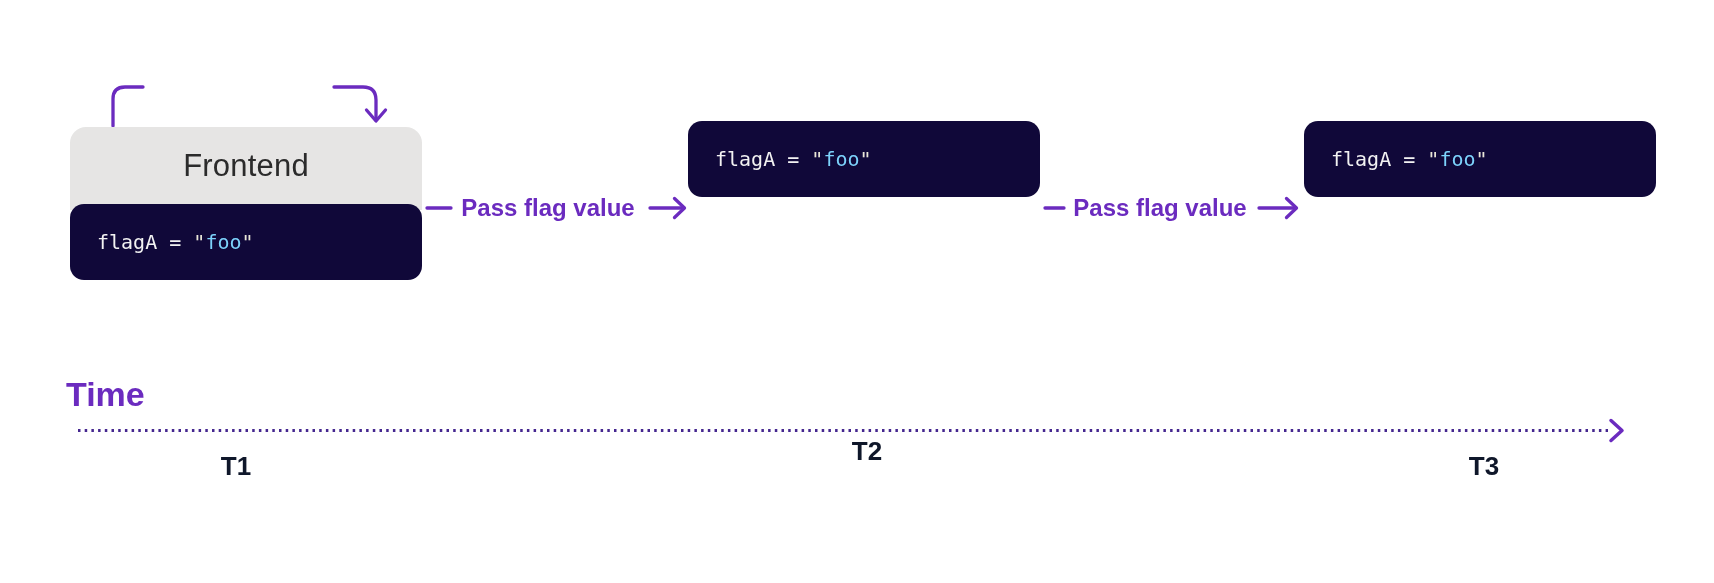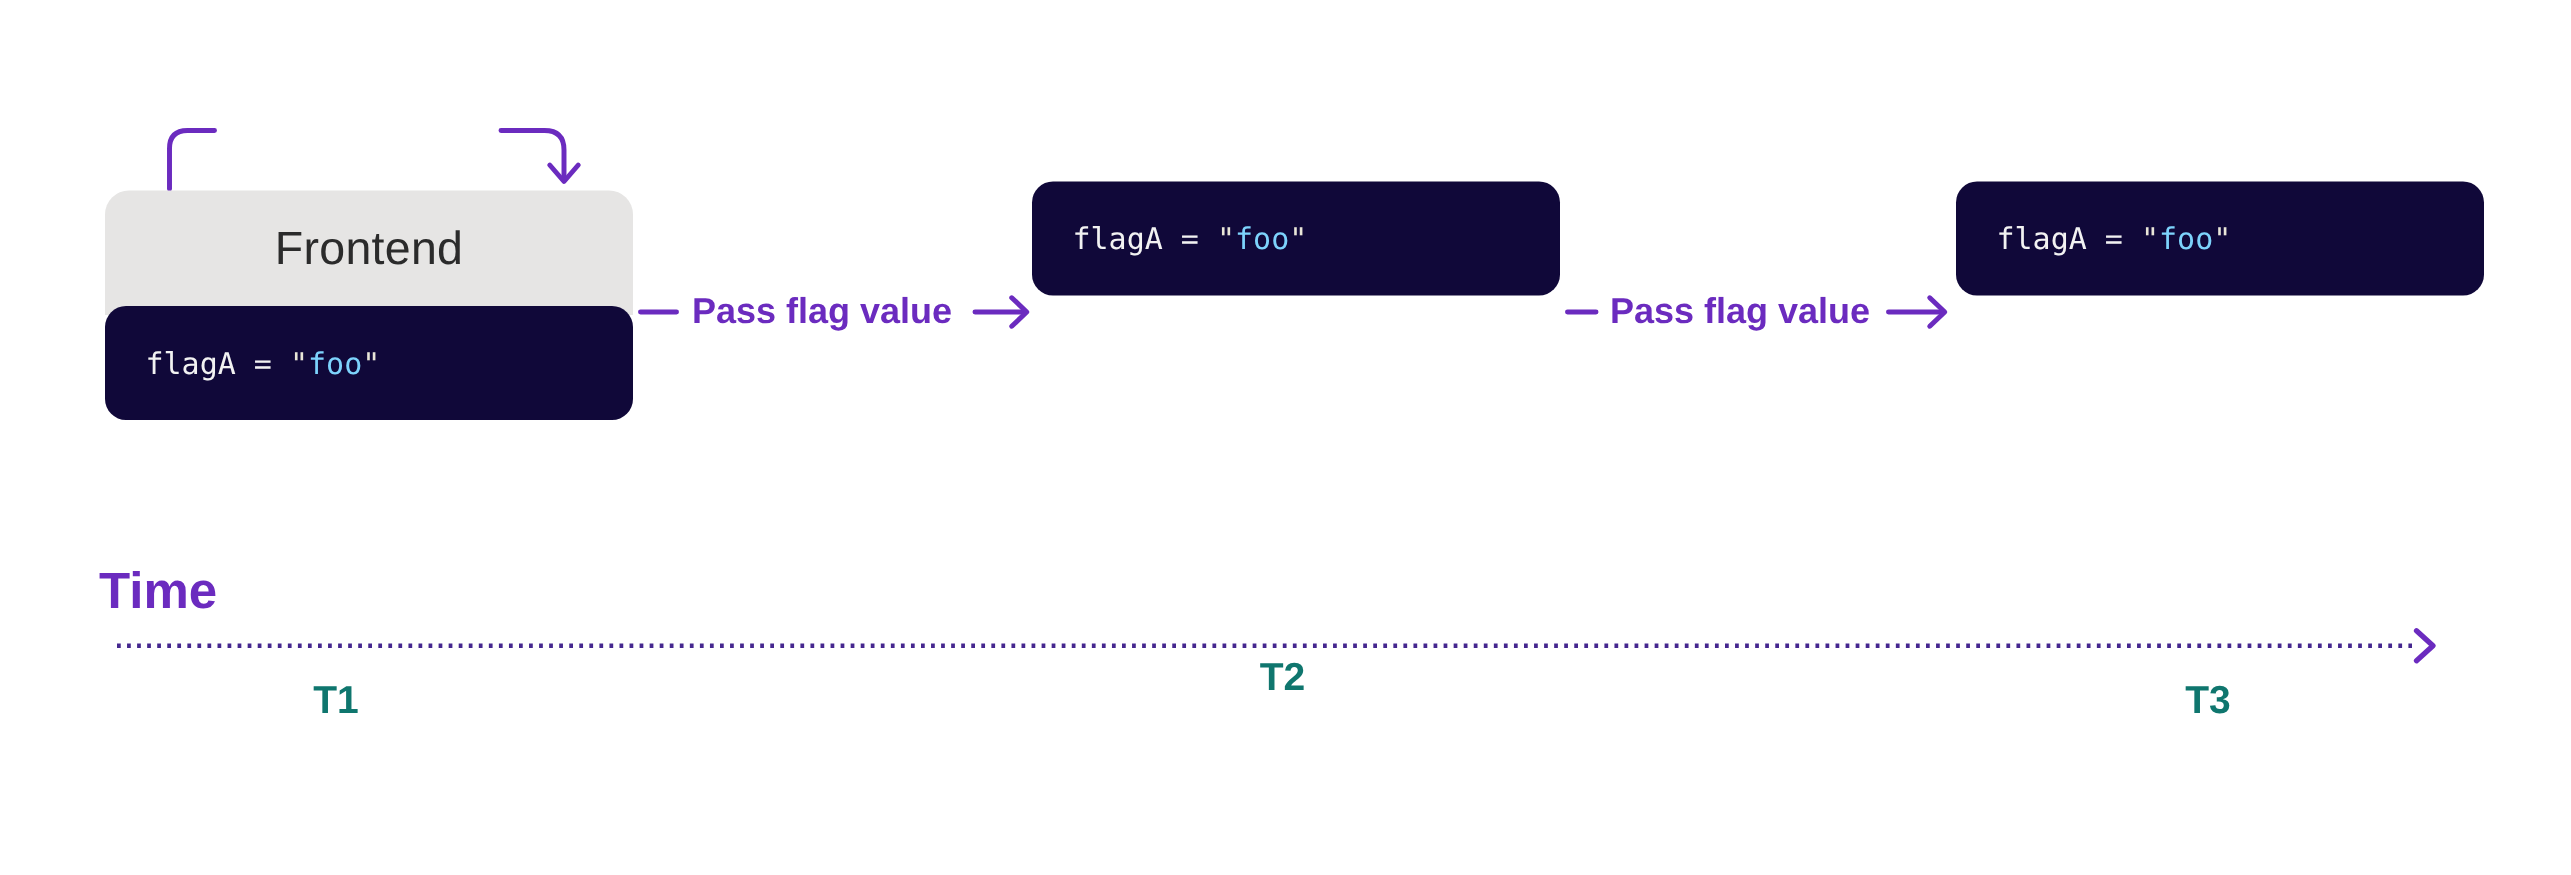--- a/index.html
+++ b/index.html
@@ -56,25 +56,26 @@
   .purple-label {
     position: absolute;
     color: #6b2bbf;
     font-weight: bold;
     font-size: 24px;
     white-space: nowrap;
   }
   .centered { transform: translateX(-50%); }
   .tick-label {
     position: absolute;
-    color: #0f766e;
+    color: #0f172a;
     font-weight: bold;
     font-size: 26px;
     transform: translateX(-50%);
     white-space: nowrap;
+    margin-left: 12px;
   }
 </style>
 </head>
 <body>
 
 <div id="canvas">
 
   <svg class="overlay" viewBox="0 0 1714 583">
 
     <path d="M113 126 V99 Q113 87 125 87 H143" fill="none" stroke="#6b2bbf" stroke-width="3.3" stroke-linecap="round"></path>

